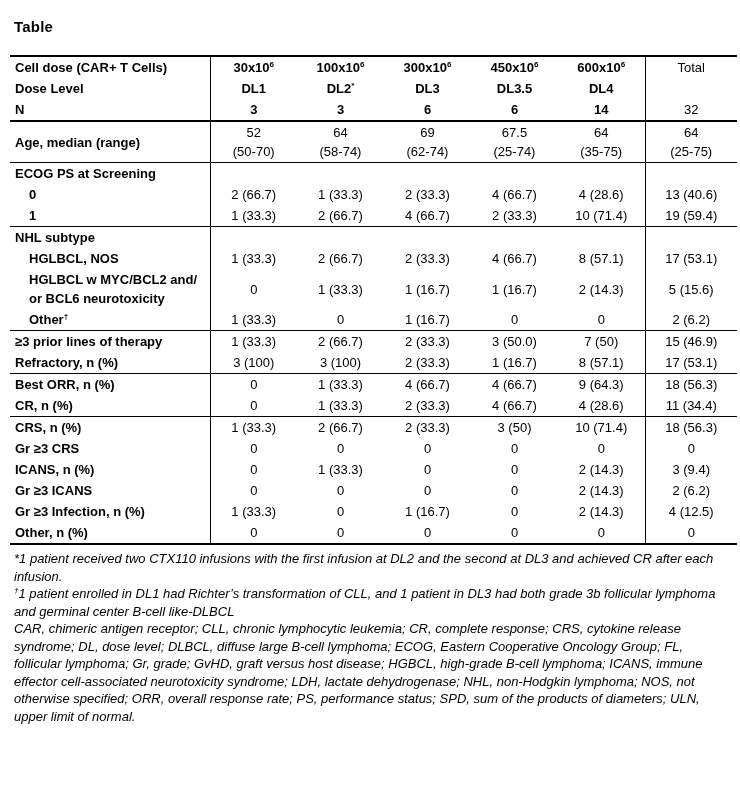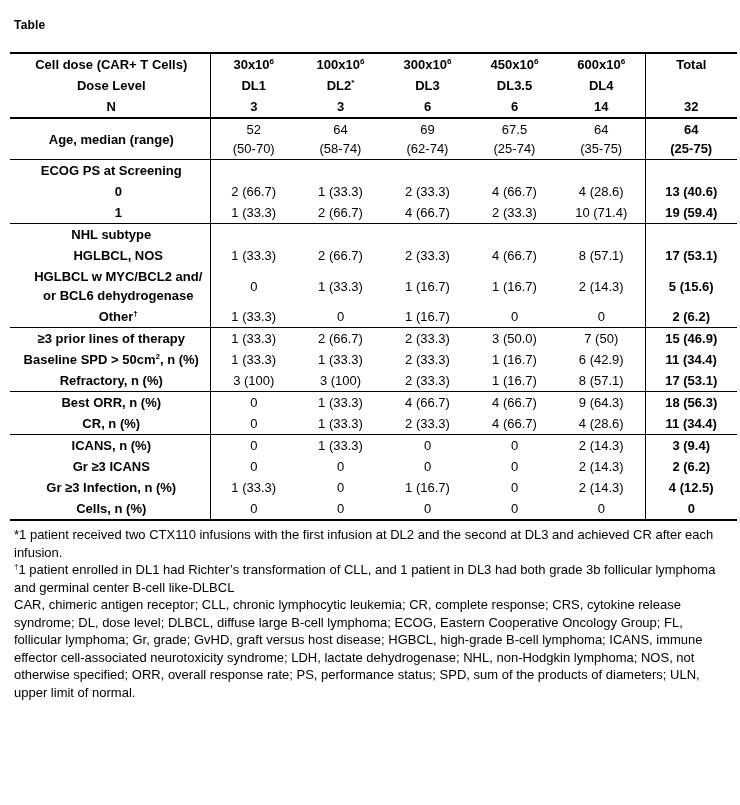--- a/index.html
+++ b/index.html
@@ -6,21 +6,21 @@
   html, body {
     margin: 0; padding: 0;
     width: 740px; height: 805px;
     background: #ffffff;
     color: #000000;
     font-family: "Liberation Sans", sans-serif;
     overflow: hidden;
   }
   .page { padding: 18px 13px 0 10px; }
   .doc-title {
-    font-size: 12px;
+    font-size: 15px;
     font-weight: 700;
     margin: 0 0 20px 4px;
     letter-spacing: 0.2px;
   }
   table.clinical {
     border-collapse: collapse;
     table-layout: fixed;
     width: 727px;
     border-top: 2px solid #000;
     border-bottom: 2px solid #000;
@@ -31,41 +31,41 @@
   table.clinical col.ct { width: 92px; }
   table.clinical th, table.clinical td {
     padding: 1px 2px;
     line-height: 19px;
     vertical-align: middle;
     white-space: pre-line;
     font-weight: 400;
     text-align: center;
   }
   table.clinical th.label {
-    text-align: center;
+    text-align: left;
     font-weight: 700;
     padding-left: 5px;
   }
   table.clinical th.label.indent { padding-left: 19px; }
   table.clinical thead td { font-weight: 700; margin-left: 23px; }
-  table.clinical td.total { font-weight: 700; }
+  table.clinical td.total { font-weight: 400; }
   table.clinical thead > tr:last-child > th,
   table.clinical thead > tr:last-child > td { border-bottom: 2px solid #000; }
   table.clinical tbody.section > tr:first-child > th,
   table.clinical tbody.section > tr:first-child > td { border-top: 1px solid #000; }
   table.clinical tr > *:nth-child(2),
   table.clinical tr > *:nth-child(7) { border-left: 1px solid #000; }
   sup { font-size: 0.62em; vertical-align: super; line-height: 0; }
   .footnotes {
     margin: 5px 0 0 4px;
     width: 716px;
     font-size: 13px;
     line-height: 17.5px;
   }
-  .footnotes p { margin: 0; }
+  .footnotes p { margin: 0; font-style: italic; }
 </style>
 </head>
 <body>
 
 <div class="page">
   <h1 class="doc-title">Table</h1>
 
   <table class="clinical">
     <colgroup>
       <col class="c0">
@@ -165,21 +165,21 @@
           <th scope="row" class="label indent">HGLBCL, NOS</th>
           <td class="cell">1 (33.3)</td>
           <td class="cell">2 (66.7)</td>
           <td class="cell">2 (33.3)</td>
           <td class="cell">4 (66.7)</td>
           <td class="cell">8 (57.1)</td>
           <td class="cell total">17 (53.1)</td>
         </tr>
         <tr>
           <th scope="row" class="label indent">HGLBCL w MYC/BCL2 and/
-or BCL6 dehydrogenase</th>
+or BCL6 neurotoxicity</th>
           <td class="cell">0</td>
           <td class="cell">1 (33.3)</td>
           <td class="cell">1 (16.7)</td>
           <td class="cell">1 (16.7)</td>
           <td class="cell">2 (14.3)</td>
           <td class="cell total">5 (15.6)</td>
         </tr>
         <tr>
           <th scope="row" class="label indent">Other<sup>†</sup></th>
           <td class="cell">1 (33.3)</td>
@@ -194,29 +194,20 @@
         <tr>
           <th scope="row" class="label">≥3 prior lines of therapy</th>
           <td class="cell">1 (33.3)</td>
           <td class="cell">2 (66.7)</td>
           <td class="cell">2 (33.3)</td>
           <td class="cell">3 (50.0)</td>
           <td class="cell">7 (50)</td>
           <td class="cell total">15 (46.9)</td>
         </tr>
         <tr>
-          <th scope="row" class="label">Baseline SPD &gt; 50cm<sup>2</sup>, n (%)</th>
-          <td class="cell">1 (33.3)</td>
-          <td class="cell">1 (33.3)</td>
-          <td class="cell">2 (33.3)</td>
-          <td class="cell">1 (16.7)</td>
-          <td class="cell">6 (42.9)</td>
-          <td class="cell total">11 (34.4)</td>
-        </tr>
-        <tr>
           <th scope="row" class="label">Refractory, n (%)</th>
           <td class="cell">3 (100)</td>
           <td class="cell">3 (100)</td>
           <td class="cell">2 (33.3)</td>
           <td class="cell">1 (16.7)</td>
           <td class="cell">8 (57.1)</td>
           <td class="cell total">17 (53.1)</td>
         </tr>
       </tbody>
       <tbody class="section">
@@ -234,20 +225,38 @@
           <td class="cell">0</td>
           <td class="cell">1 (33.3)</td>
           <td class="cell">2 (33.3)</td>
           <td class="cell">4 (66.7)</td>
           <td class="cell">4 (28.6)</td>
           <td class="cell total">11 (34.4)</td>
         </tr>
       </tbody>
       <tbody class="section">
         <tr>
+          <th scope="row" class="label">CRS, n (%)</th>
+          <td class="cell">1 (33.3)</td>
+          <td class="cell">2 (66.7)</td>
+          <td class="cell">2 (33.3)</td>
+          <td class="cell">3 (50)</td>
+          <td class="cell">10 (71.4)</td>
+          <td class="cell total">18 (56.3)</td>
+        </tr>
+        <tr>
+          <th scope="row" class="label">Gr ≥3 CRS</th>
+          <td class="cell">0</td>
+          <td class="cell">0</td>
+          <td class="cell">0</td>
+          <td class="cell">0</td>
+          <td class="cell">0</td>
+          <td class="cell total">0</td>
+        </tr>
+        <tr>
           <th scope="row" class="label">ICANS, n (%)</th>
           <td class="cell">0</td>
           <td class="cell">1 (33.3)</td>
           <td class="cell">0</td>
           <td class="cell">0</td>
           <td class="cell">2 (14.3)</td>
           <td class="cell total">3 (9.4)</td>
         </tr>
         <tr>
           <th scope="row" class="label">Gr ≥3 ICANS</th>
@@ -261,21 +270,21 @@
         <tr>
           <th scope="row" class="label">Gr ≥3 Infection, n (%)</th>
           <td class="cell">1 (33.3)</td>
           <td class="cell">0</td>
           <td class="cell">1 (16.7)</td>
           <td class="cell">0</td>
           <td class="cell">2 (14.3)</td>
           <td class="cell total">4 (12.5)</td>
         </tr>
         <tr>
-          <th scope="row" class="label">Cells, n (%)</th>
+          <th scope="row" class="label">Other, n (%)</th>
           <td class="cell">0</td>
           <td class="cell">0</td>
           <td class="cell">0</td>
           <td class="cell">0</td>
           <td class="cell">0</td>
           <td class="cell total">0</td>
         </tr>
       </tbody>
     </table>
 

